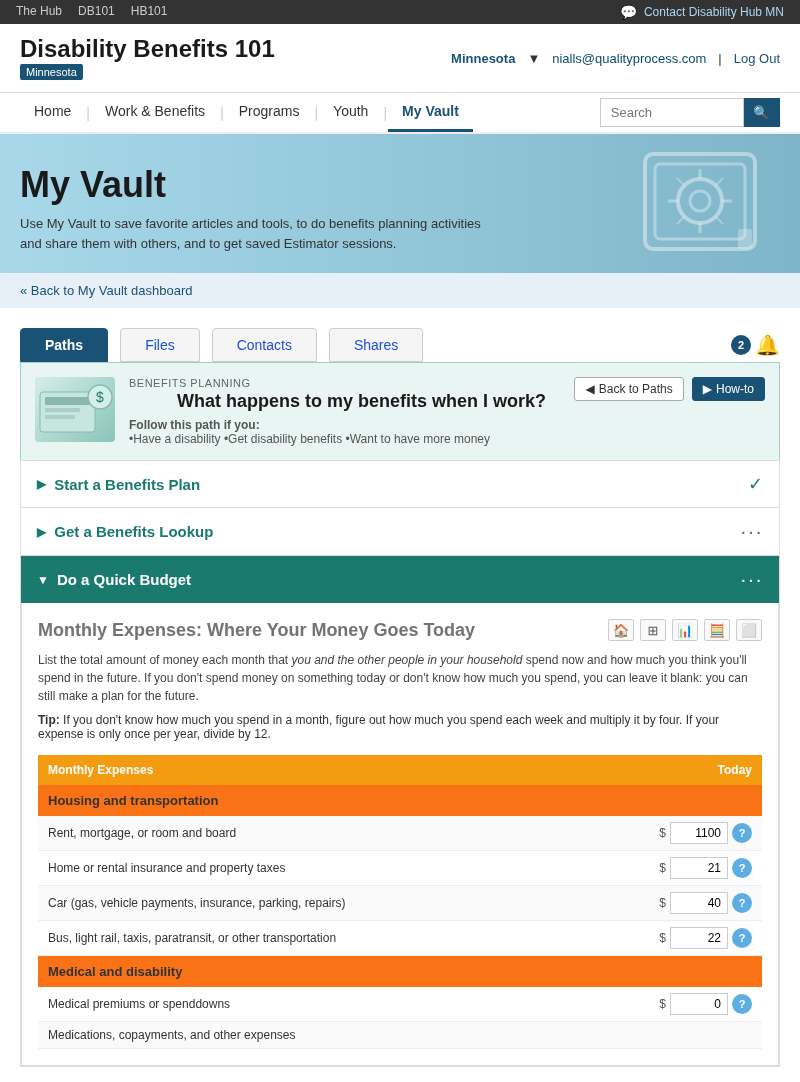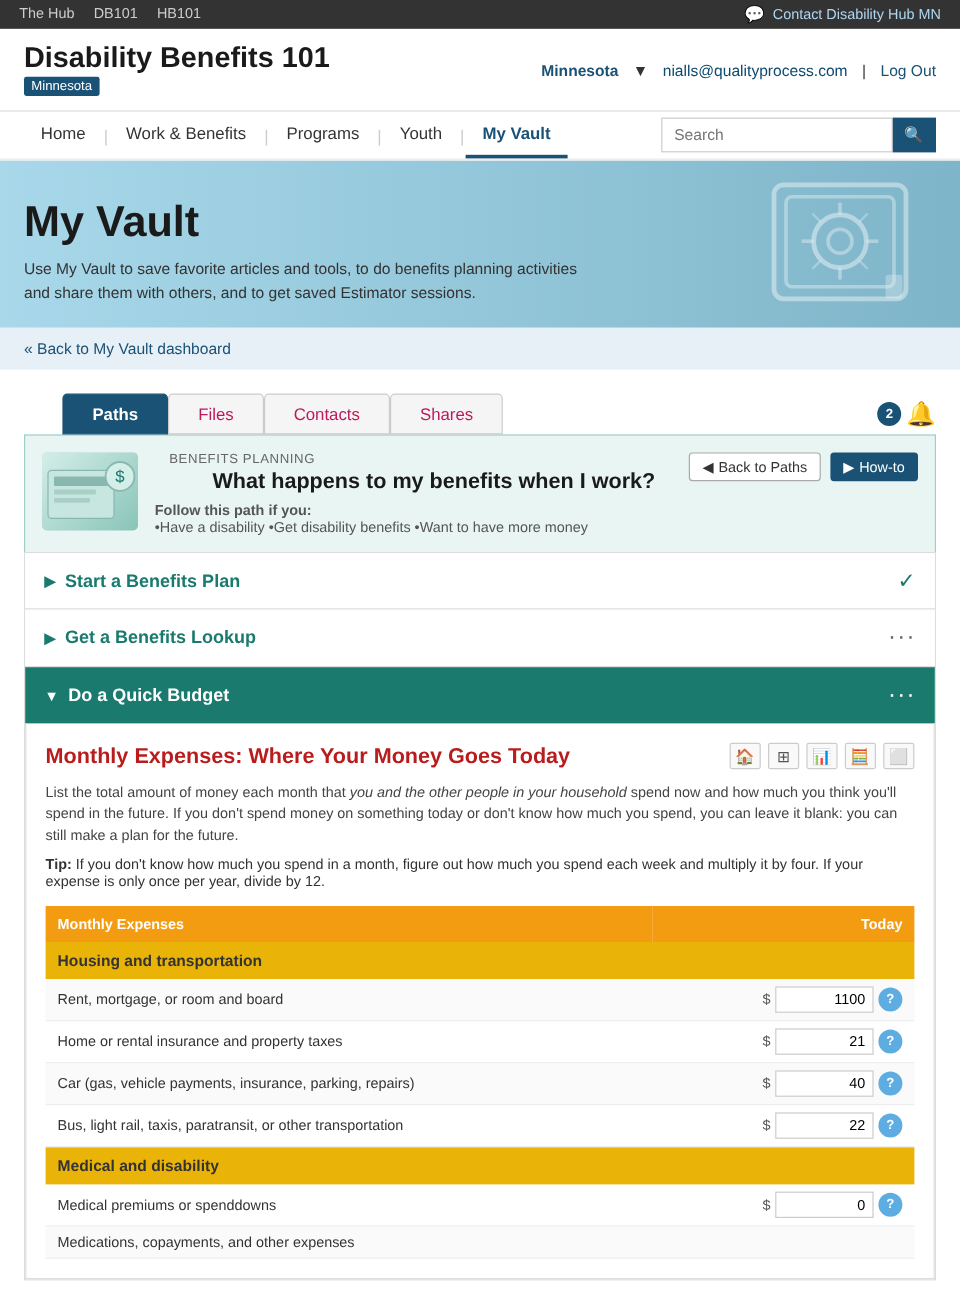--- a/index.html
+++ b/index.html
@@ -21,52 +21,52 @@
     .header-right .email-link { color: #0c4a6e; text-decoration: none; }
     .header-right .logout-link { color: #1a5276; text-decoration: none; }
 
     
     .nav-bar { padding: 0 20px; display: flex; align-items: center; justify-content: space-between; border-bottom: 2px solid #eee; }
     .nav-links { display: flex; align-items: center; gap: 1px; }
     .nav-links a { padding: 10px 14px; text-decoration: none; color: #333; font-size: 14px; border-bottom: 3px solid transparent; display: inline-block; }
     .nav-links a.active { border-bottom: 3px solid #1a5276; color: #1a5276; font-weight: bold; }
     .nav-links .sep { color: #ccc; }
     .search-bar { display: flex; align-items: center; }
-    .search-bar input { border: 1px solid #ccc; padding: 6px 10px; font-size: 13px; width: 193px; outline: none; }
+    .search-bar input { border: 1px solid #ccc; padding: 6px 10px; font-size: 13px; width: 144px; outline: none; }
     .search-bar button { background: #1a5276; border: none; color: #fff; padding: 7px 10px; cursor: pointer; font-size: 13px; }
 
     
     .hero { background: linear-gradient(to right, #a8d8ea, #7fb5c9); padding: 30px 20px 20px 20px; position: relative; min-height: 130px; overflow: hidden; }
     .hero h1 { font-size: 36px; font-weight: bold; color: #1a1a1a; margin-bottom: 8px; }
     .hero p { font-size: 13px; color: #333; max-width: 480px; line-height: 1.5; }
     .hero-vault-icon { position: absolute; right: 30px; top: 10px; width: 140px; height: 120px; }
     .vault-svg { width: 140px; height: 120px; opacity: 0.7; }
 
     
     .breadcrumb-bar { background: #e8f0f7; padding: 10px 20px; font-size: 13px; }
     .breadcrumb-bar a { color: #1a5276; text-decoration: none; }
 
     
     .main-content { padding: 20px; }
 
     
     .tabs-row { display: flex; align-items: center; justify-content: space-between; margin-bottom: 0; }
-    .tabs { display: flex; gap: 0; margin-left: 32px; }
-    .tab { padding: 8px 24px; border: 1px solid #ccc; background: #f5f5f5; cursor: pointer; font-size: 14px; color: #be185d; border-radius: 4px 4px 0 0; }
+    .tabs { display: flex; gap: 12px; }
+    .tab { padding: 8px 24px; border: 1px solid #ccc; background: #f5f5f5; cursor: pointer; font-size: 14px; color: #1d4ed8; border-radius: 4px 4px 0 0; }
     .tab.active { background: #1a5276; color: #fff; border-color: #1a5276; font-weight: bold; }
     .notification-bell { display: flex; align-items: center; gap: 4px; }
     .bell-badge { background: #1a5276; color: #fff; border-radius: 50%; width: 20px; height: 20px; font-size: 11px; display: flex; align-items: center; justify-content: center; font-weight: bold; }
     .bell-icon { font-size: 20px; color: #333; }
 
     
     .path-card { border: 1px solid #a0cfc8; background: #e8f5f2; padding: 14px; display: flex; align-items: flex-start; gap: 14px; margin-bottom: 0; }
     .path-card-img { width: 80px; height: 65px; background: #b8d8d2; flex-shrink: 0; display: flex; align-items: center; justify-content: center; overflow: hidden; border-radius: 4px; }
     .path-card-img-inner { width: 80px; height: 65px; background: linear-gradient(135deg, #d4eee8 0%, #89c4b8 100%); border-radius: 4px; position: relative; }
     .path-card-body { flex: 1; }
-    .path-card-label { font-size: 11px; color: #666; text-transform: uppercase; letter-spacing: 0.5px; margin-bottom: 2px; margin-left: 12px; }
+    .path-card-label { font-size: 11px; color: #666; text-transform: uppercase; letter-spacing: 0.5px; margin-bottom: 2px; }
     .path-card-title { font-size: 18px; font-weight: bold; color: #1a1a1a; margin-bottom: 6px; margin-left: 48px; }
     .path-card-desc { font-size: 12px; color: #555; }
     .path-card-desc strong { font-weight: bold; }
     .path-card-actions { display: flex; align-items: center; gap: 8px; flex-shrink: 0; }
     .btn-back-paths { background: #fff; border: 1px solid #aaa; padding: 4px 10px; font-size: 12px; cursor: pointer; display: flex; align-items: center; gap: 4px; color: #333; border-radius: 3px; }
     .btn-how-to { background: #1a5276; border: 1px solid #1a5276; color: #fff; padding: 4px 10px; font-size: 12px; cursor: pointer; display: flex; align-items: center; gap: 4px; border-radius: 3px; }
 
     
     .accordion-item { border: 1px solid #ddd; margin-top: -1px; }
     .accordion-header { display: flex; align-items: center; justify-content: space-between; padding: 12px 16px; cursor: pointer; background: #fff; }
@@ -75,38 +75,38 @@
     .accordion-header.active .accordion-title { color: #fff; }
     .accordion-arrow { font-size: 12px; color: #1a7a6e; }
     .accordion-header.active .accordion-arrow { color: #fff; }
     .accordion-icon-right { color: #1a7a6e; font-size: 18px; }
     .accordion-dots { font-size: 20px; color: #666; letter-spacing: 1px; }
     .accordion-header.active .accordion-dots { color: #fff; }
 
     
     .budget-content { padding: 16px; background: #fff; border: 1px solid #ddd; border-top: none; }
     .budget-title-row { display: flex; align-items: center; justify-content: space-between; margin-bottom: 10px; }
-    .budget-title { font-size: 18px; font-weight: bold; color: #b91c1c; }
+    .budget-title { font-size: 18px; font-weight: bold; color: #737373; }
     .budget-icons { display: flex; gap: 6px; align-items: center; }
     .budget-icon-btn { width: 26px; height: 22px; border: 1px solid #ccc; background: #f9f9f9; display: flex; align-items: center; justify-content: center; font-size: 13px; cursor: pointer; border-radius: 2px; color: #555; }
     .budget-desc { font-size: 12px; color: #444; line-height: 1.5; margin-bottom: 8px; }
     .budget-note { font-size: 12px; margin-bottom: 6px; }
     .budget-tip { font-size: 12px; margin-bottom: 14px; }
 
     
     .expense-table { width: 100%; border-collapse: collapse; }
     .expense-table thead tr { background: #f39c12; border-radius: 12px; }
     .expense-table thead th { padding: 8px 10px; text-align: left; font-size: 12px; font-weight: bold; color: #fff; }
     .expense-table thead th.today-col { text-align: right; color: #fff; }
-    .expense-table .section-header td { background: #eab308; font-weight: bold; font-size: 13px; padding: 8px 10px; }
+    .expense-table .section-header td { background: #f97316; font-weight: bold; font-size: 13px; padding: 8px 10px; }
     .expense-table tr.data-row td { padding: 6px 10px; border-bottom: 1px solid #eee; font-size: 12px; vertical-align: middle; }
     .expense-table tr.data-row:nth-child(even) { background: #fafafa; }
     .input-cell { display: flex; align-items: center; gap: 4px; justify-content: flex-end; }
     .dollar-sign { font-size: 12px; color: #555; }
-    .expense-input { border: 1px solid #ccc; padding: 3px 6px; width: 82px; font-size: 12px; text-align: right; }
+    .expense-input { border: 1px solid #ccc; padding: 3px 6px; width: 58px; font-size: 12px; text-align: right; }
     .help-btn { width: 20px; height: 20px; border-radius: 50%; background: #5dade2; color: #fff; border: none; font-size: 11px; font-weight: bold; cursor: pointer; display: flex; align-items: center; justify-content: center; flex-shrink: 0; }
   </style>
 </head>
 <body>
 
 <div class="top-bar">
   <div class="top-bar-left">
     <span>The Hub</span>
     <span>DB101</span>
     <span>HB101</span>

